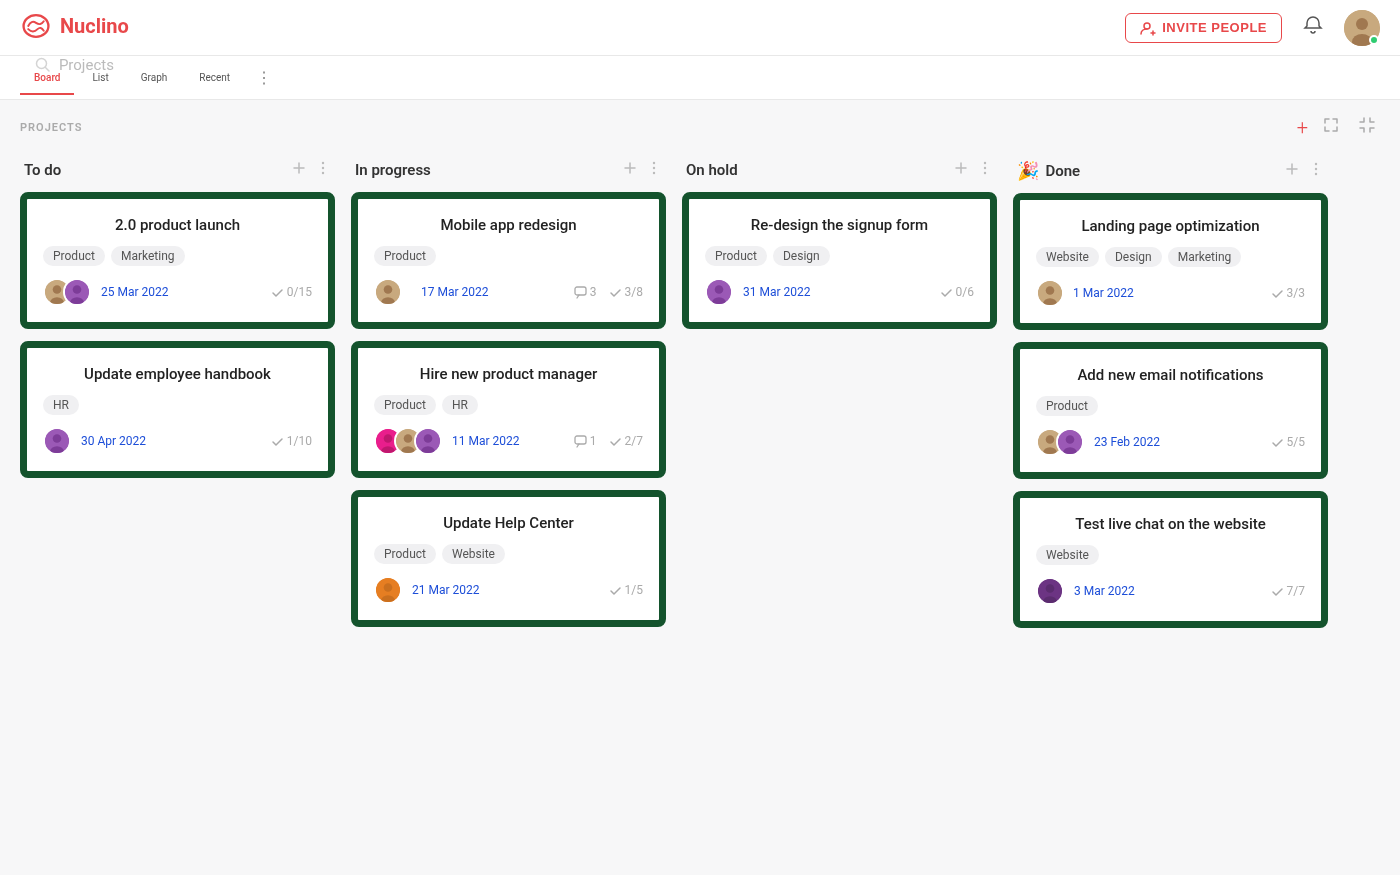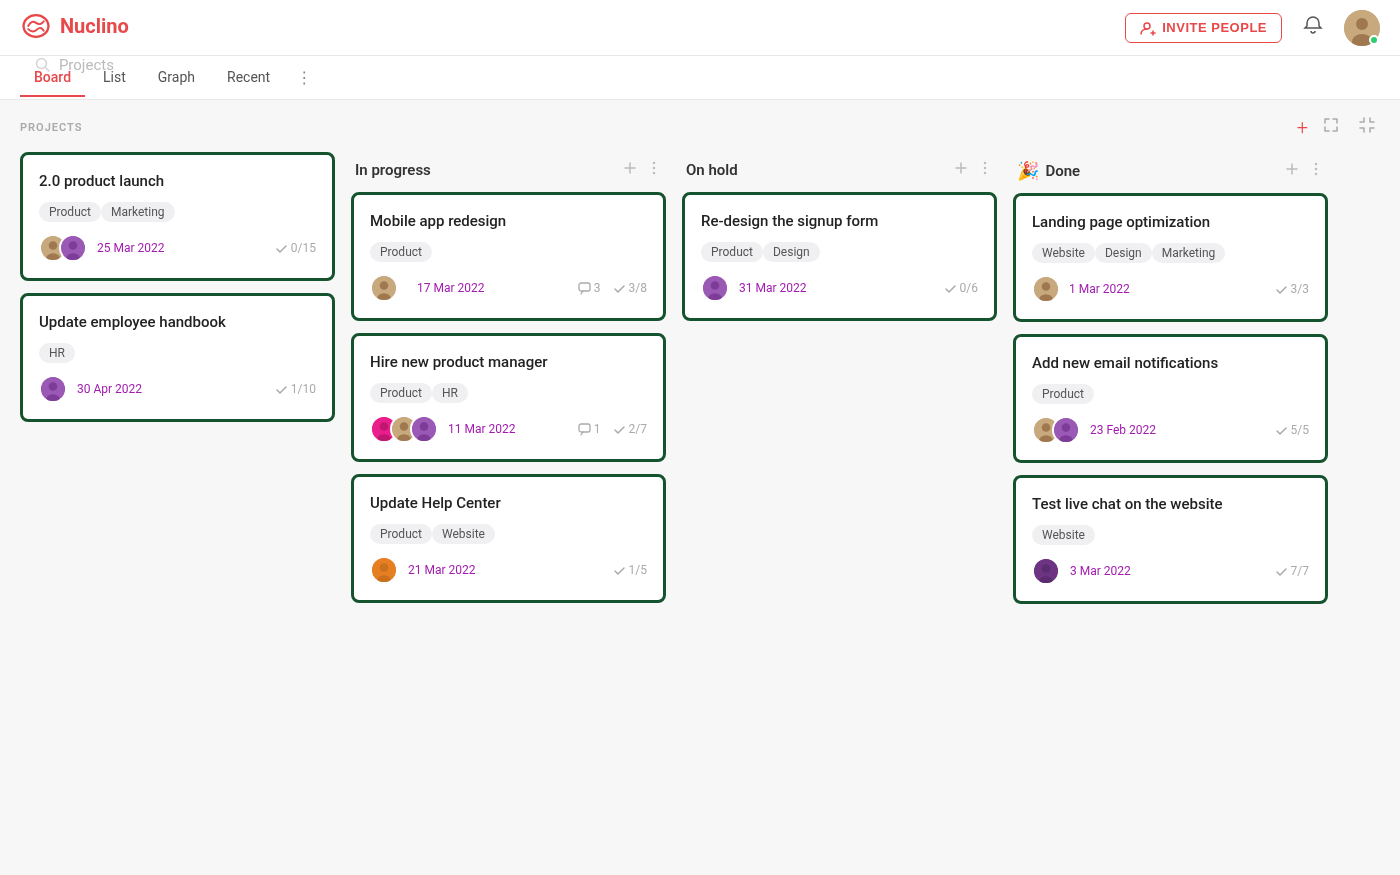--- a/index.html
+++ b/index.html
@@ -45,21 +45,21 @@
 
     
     .tabs {
       display: flex; align-items: center; gap: 4px;
       padding: 0 20px;
       background: #fff;
       border-bottom: 1px solid #e8e8e8;
       height: 44px;
     }
     .tab {
-      padding: 10px 14px; font-size: 14px; cursor: pointer; color: #555;
+      padding: 10px 14px; font-size: 10px; cursor: pointer; color: #555;
       border-bottom: 2px solid transparent; margin-bottom: -1px;
     }
     .tab.active { color: #e8484a; border-bottom: 2px solid #e8484a; font-weight: 500; }
     .tab-more { color: #888; cursor: pointer; padding: 10px 8px; }
 
     
     .projects-bar {
       display: flex; align-items: center; justify-content: space-between;
       padding: 14px 20px 8px 20px;
     }
@@ -83,39 +83,40 @@
     .column-title { font-size: 15px; font-weight: 600; color: #333; display: flex; align-items: center; gap: 6px; }
     .column-actions { display: flex; align-items: center; gap: 8px; color: #bbb; }
     .col-action-btn { cursor: pointer; font-size: 16px; color: #bbb; }
 
     
     .card {
       background: #fff;
       border-radius: 8px;
       padding: 16px;
       margin-bottom: 12px;
-      border: 3px solid #14532d;
+      border: 7px solid #14532d;
       cursor: pointer;
       transition: box-shadow 0.15s;
+      text-align: center;
     }
     .card-title { font-size: 15px; font-weight: 500; color: #222; margin-bottom: 10px; line-height: 1.4; }
-    .card-tags { display: flex; flex-wrap: wrap; gap: 0; margin-bottom: 12px; }
+    .card-tags { display: flex; flex-wrap: wrap; gap: 6px; margin-bottom: 12px; }
     .tag {
       background: #f0f0f2; border-radius: 12px;
       padding: 3px 10px; font-size: 12px; color: #555; font-weight: 400;
     }
     .card-footer { display: flex; align-items: center; justify-content: space-between; }
     .card-avatars { display: flex; align-items: center; }
     .card-avatar {
       width: 28px; height: 28px; border-radius: 50%;
       border: 2px solid #fff; margin-right: -8px;
       overflow: hidden; display: flex; align-items: center; justify-content: center;
     }
     .card-avatar:last-child { margin-right: 0; }
-    .card-date { font-size: 12px; color: #a21caf; }
+    .card-date { font-size: 12px; color: #1d4ed8; }
     .card-meta { display: flex; align-items: center; gap: 12px; }
     .card-check { font-size: 12px; color: #aaa; display: flex; align-items: center; gap: 3px; }
     .card-comment { font-size: 12px; color: #aaa; display: flex; align-items: center; gap: 3px; }
 
     
     .av-brown { background: #c8a97e; }
     .av-purple { background: #9b59b6; }
     .av-pink { background: #e91e8c; }
     .av-orange { background: #e67e22; }
     .av-dark { background: #6c3483; }
@@ -199,20 +200,35 @@
     <span class="icon-btn">
       <svg width="18" height="18" viewBox="0 0 18 18" fill="none">
         <path d="M6 2v4H2M12 2v4h4M6 16v-4H2M12 16v-4h4" stroke="#aaa" stroke-width="1.5" stroke-linecap="round" stroke-linejoin="round"></path>
       </svg>
     </span>
   </div>
 </div>
 
 <div class="board" id="board">
     <div class="column">
+      <div class="column-header">
+        <div class="column-title">
+          <span>To do</span>
+        </div>
+        <div class="column-actions">
+          <span class="col-action-btn"><svg width="16" height="16" viewBox="0 0 16 16" fill="none">
+              <path d="M8 3v10M3 8h10" stroke="#bbb" stroke-width="1.5" stroke-linecap="round"></path>
+            </svg></span>
+          <span class="col-action-btn"><svg width="16" height="16" viewBox="0 0 16 16" fill="none">
+              <circle cx="8" cy="3" r="1.2" fill="#bbb"></circle>
+              <circle cx="8" cy="8" r="1.2" fill="#bbb"></circle>
+              <circle cx="8" cy="13" r="1.2" fill="#bbb"></circle>
+            </svg></span>
+        </div>
+      </div>
       <div class="card">
         <div class="card-title">2.0 product launch</div>
         <div class="card-tags">
           <span class="tag">Product</span>
           <span class="tag">Marketing</span>
         </div>
         <div class="card-footer">
           <div style="display: flex; align-items: center; gap: 10px;">
             <div class="card-avatars">
               <div class="card-avatar av-brown">

